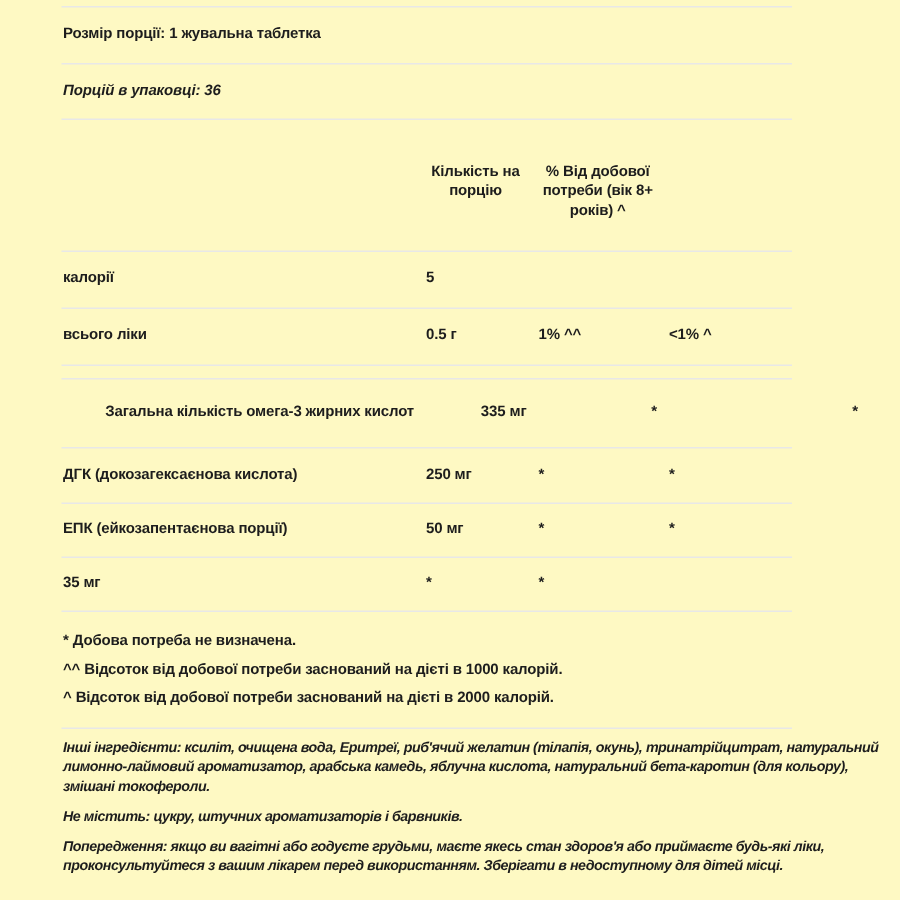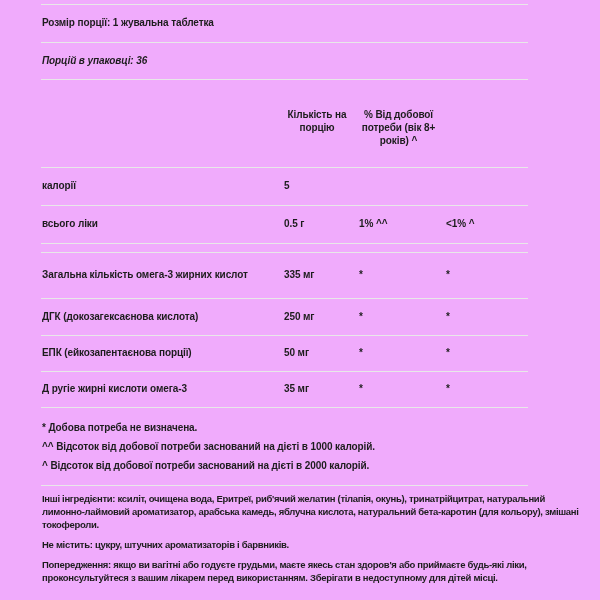--- a/index.html
+++ b/index.html
@@ -4,21 +4,21 @@
 <style>
   html, body { margin: 0; padding: 0; }
   body {
     width: 600px; height: 600px;
     background: #ffffff;
     font-family: "Liberation Sans", "DejaVu Sans", sans-serif;
     font-weight: bold;
     color: #1d1d1d;
     -webkit-font-smoothing: antialiased;
   }
-  .page { position: relative; width: 600px; height: 600px; overflow: hidden; background: #f0abfc; }
+  .page { position: relative; width: 600px; height: 600px; overflow: hidden; background: #fef9c3; }
 
   .rule {
     height: 1px; background: #e8e8e8;
     margin-left: 41px; width: 487px;
   }
   .rule.top { margin-top: 4px; }
 
   .line-row {
     padding: 10px 30px 12px 42px;
     font-size: 10px; line-height: 15px; letter-spacing: -0.1px;
@@ -29,33 +29,34 @@
     display: grid;
     grid-template-columns: 242px 75px 87px 1fr;
     padding: 11px 20px 12px 42px;
     font-size: 10px; line-height: 14px; letter-spacing: -0.1px;
   }
   .trow .cell { padding-right: 8px; }
   .trow.thead { padding-top: 28px; padding-bottom: 20px; line-height: 13px; }
   .trow.thead .cell { max-width: 80px; text-align: center; }
   .trow.thead .c2 { max-width: 66px; }
   .trow.group { padding-top: 4px; padding-bottom: 4px; }
-  .trow.tall { padding-top: 15px; padding-bottom: 16px; }
+  .trow.tall { padding-top: 15px; padding-bottom: 16px; text-align: right; }
   .trow.mid { padding-top: 11px; padding-bottom: 11px; }
   .trow.compact { padding-top: 10px; padding-bottom: 11px; }
 
   .footnotes { padding: 13px 30px 13px 42px; }
   .footnote { font-size: 10px; line-height: 13px; letter-spacing: -0.1px; margin-bottom: 6px; }
   .footnote:last-child { margin-bottom: 0; }
 
   .bottom { padding: 6px 12px 0 42px; }
   .bottom p {
     margin: 0 0 7px 0;
     font-size: 9.5px; line-height: 13px; letter-spacing: -0.3px;
     max-width: 546px;
+    font-style: italic;
   }
 </style>
 </head>
 <body>
 
 <div class="page">
 
   <div class="rule top"></div>
 
   <div class="line-row">Розмір порції: 1 жувальна таблетка</div>
@@ -121,21 +122,20 @@
   <div class="trow compact">
     <div class="cell">ЕПК (ейкозапентаєнова порції)</div>
     <div class="cell">50 мг</div>
     <div class="cell">*</div>
     <div class="cell">*</div>
   </div>
 
   <div class="rule"></div>
 
   <div class="trow compact">
-    <div class="cell">Д ругіе жирні кислоти омега-3</div>
     <div class="cell">35 мг</div>
     <div class="cell">*</div>
     <div class="cell">*</div>
   </div>
 
   <div class="rule"></div>
 
   <div class="footnotes">
     <div class="footnote">* Добова потреба не визначена.</div>
     <div class="footnote">^^ Відсоток від добової потреби заснований на дієті в 1000 калорій.</div>

